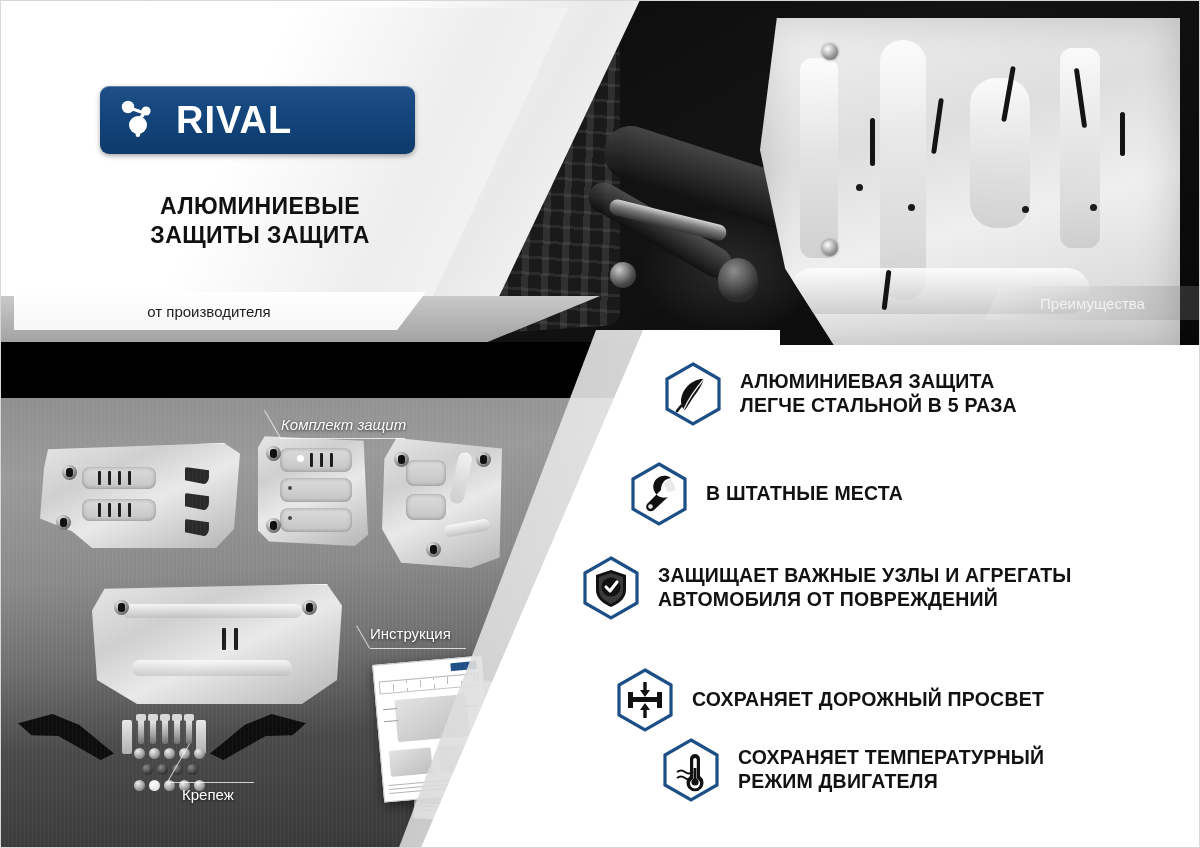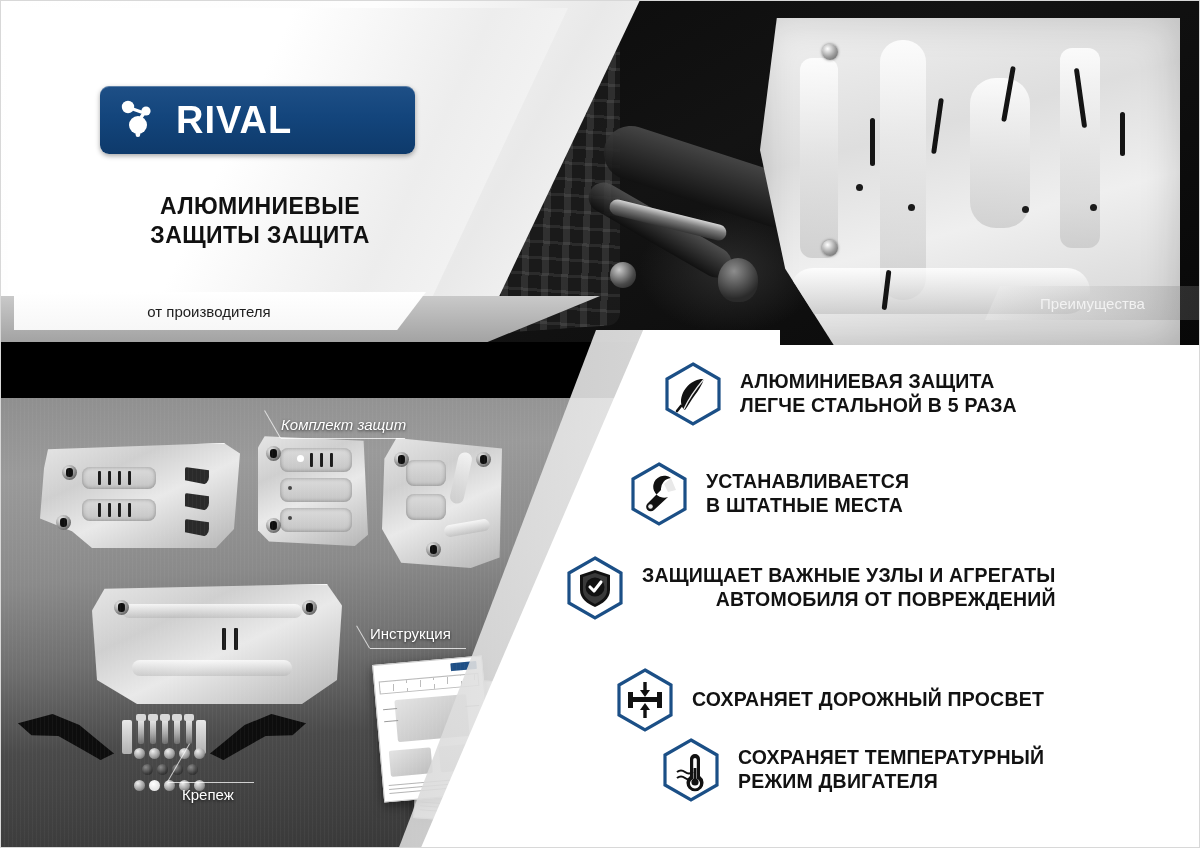--- a/index.html
+++ b/index.html
@@ -456,26 +456,25 @@
     <div class="feature" style="left:64px;top:106px;">
       <div class="hex">
         <svg width="58" height="64" viewBox="0 0 58 64">
           <polygon points="29,2 55,17 55,47 29,62 3,47 3,17" fill="none" stroke="#1b4f86" stroke-width="3.2"></polygon>
           <path d="M41 16 a11 11 0 1 0 -3 19 L24 48 a4.5 4.5 0 1 1 -6.5 -6.5 L31 28 a11 11 0 0 1 10 -12 Z" fill="#111"></path>
           <circle cx="20.5" cy="44.5" r="2.3" fill="#e9e9e9"></circle>
           <path d="M41 16 L34 22 L38 30 L46 28 Z" fill="#e9e9e9"></path>
         </svg>
       </div>
       <div class="f-text">
-        <div>УСТАНАВЛИВАЕТСЯ</div>
         <div>В ШТАТНЫЕ МЕСТА</div>
       </div>
     </div>
 
-    <div class="feature" style="left:0;top:200px;text-align:right;">
+    <div class="feature" style="left:16px;top:200px;">
       <div class="hex">
         <svg width="58" height="64" viewBox="0 0 58 64">
           <polygon points="29,2 55,17 55,47 29,62 3,47 3,17" fill="none" stroke="#1b4f86" stroke-width="3.2"></polygon>
           <path d="M29 14 L44 19 V34 C44 43 36 48 29 51 C22 48 14 43 14 34 V19 Z" fill="#111"></path>
           <path d="M29 17 L41 21 V34 C41 41 35 45 29 48 C23 45 17 41 17 34 V21 Z" fill="#3a3a3a"></path>
           <circle cx="29" cy="31" r="9.5" fill="#111"></circle>
           <path d="M24 31 L28 35 L35 26" stroke="#fff" stroke-width="3.1" fill="none" stroke-linecap="round" stroke-linejoin="round"></path>
         </svg>
       </div>
       <div class="f-text">

